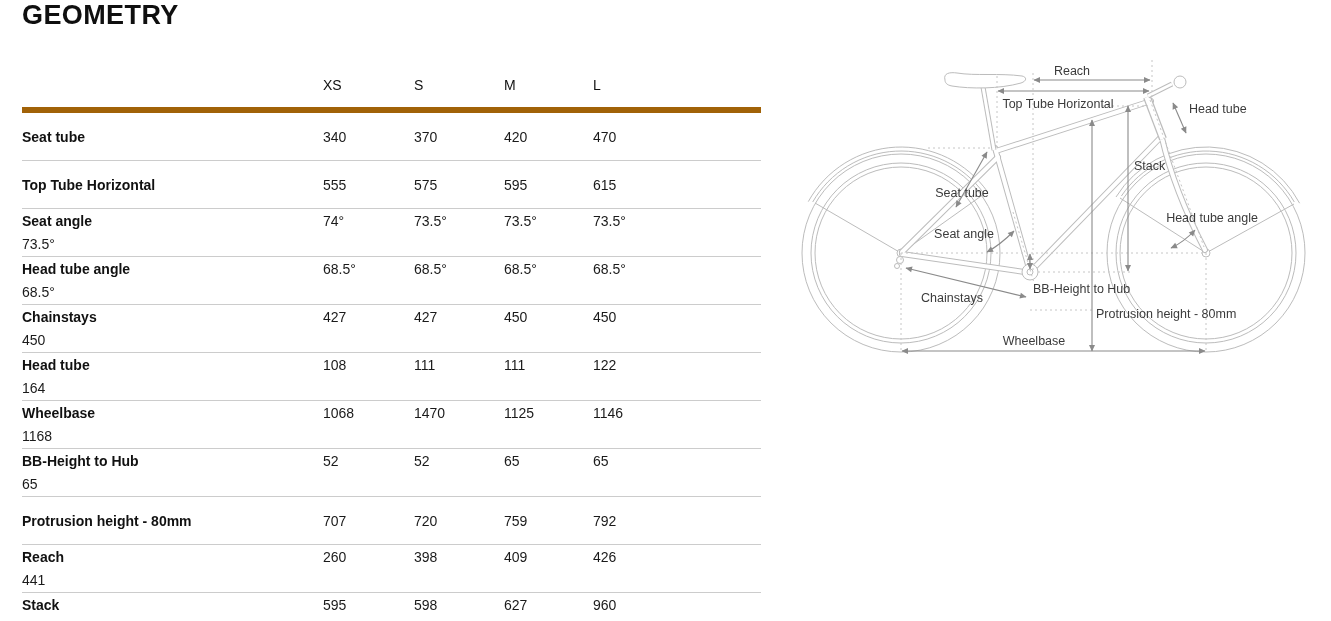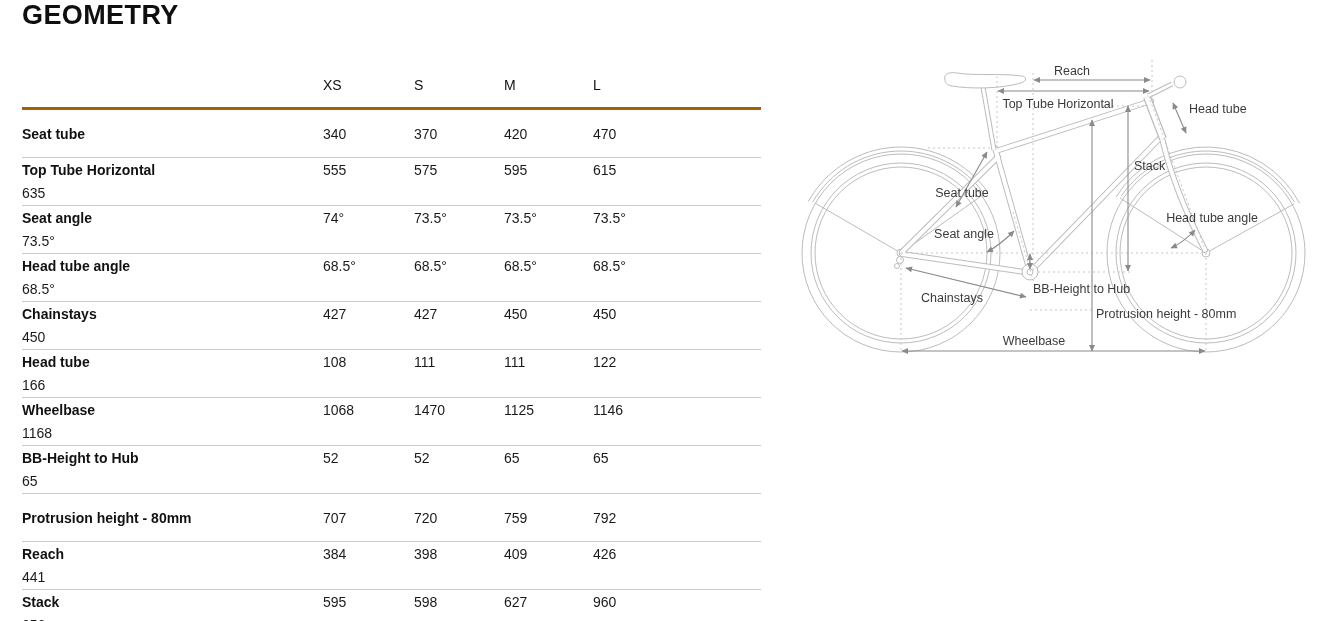--- a/index.html
+++ b/index.html
@@ -9,21 +9,21 @@
   }
   .title {
     position:absolute; left:22px; top:0; line-height:30px;
     font-size:27px; font-weight:bold; letter-spacing:0.4px; color:#0f0f0f;
   }
   .geo-table { position:absolute; left:22px; top:63px; width:739px; }
   .thead, .trow {
     display:grid; grid-template-columns:301px 91px 90px 89px 90px;
     align-items:center;
   }
-  .thead { height:44px; border-bottom:3px solid #a16207; }
+  .thead { height:44px; border-bottom:6px solid #a16207; }
   .trow  { height:47px; border-bottom:1px solid #cccccc; }
   .cell  { font-size:14px; color:#1a1a1a; white-space:nowrap; }
   .cell.head { color:#111; }
   .cell.label { font-weight:bold; color:#111; }
   .diagram { position:absolute; left:800px; top:40px; width:531px; height:330px; }
   .diagram svg text { font-family:"Liberation Sans", sans-serif; font-size:12.5px; fill:#3b3b3b; }
 </style>
 </head>
 <body>
 
@@ -46,21 +46,20 @@
           <div class="cell val">370</div>
           <div class="cell val">420</div>
           <div class="cell val">470</div>
         </div>
         <div class="trow">
           <div class="cell label">Top Tube Horizontal</div>
           <div class="cell val">555</div>
           <div class="cell val">575</div>
           <div class="cell val">595</div>
           <div class="cell val">615</div>
-          <div class="cell val">635</div>
         </div>
         <div class="trow">
           <div class="cell label">Seat angle</div>
           <div class="cell val">74°</div>
           <div class="cell val">73.5°</div>
           <div class="cell val">73.5°</div>
           <div class="cell val">73.5°</div>
           <div class="cell val">73.5°</div>
         </div>
         <div class="trow">
@@ -78,21 +77,21 @@
           <div class="cell val">450</div>
           <div class="cell val">450</div>
           <div class="cell val">450</div>
         </div>
         <div class="trow">
           <div class="cell label">Head tube</div>
           <div class="cell val">108</div>
           <div class="cell val">111</div>
           <div class="cell val">111</div>
           <div class="cell val">122</div>
-          <div class="cell val">166</div>
+          <div class="cell val">164</div>
         </div>
         <div class="trow">
           <div class="cell label">Wheelbase</div>
           <div class="cell val">1068</div>
           <div class="cell val">1470</div>
           <div class="cell val">1125</div>
           <div class="cell val">1146</div>
           <div class="cell val">1168</div>
         </div>
         <div class="trow">
@@ -105,21 +104,21 @@
         </div>
         <div class="trow">
           <div class="cell label">Protrusion height - 80mm</div>
           <div class="cell val">707</div>
           <div class="cell val">720</div>
           <div class="cell val">759</div>
           <div class="cell val">792</div>
         </div>
         <div class="trow">
           <div class="cell label">Reach</div>
-          <div class="cell val">384</div>
+          <div class="cell val">260</div>
           <div class="cell val">398</div>
           <div class="cell val">409</div>
           <div class="cell val">426</div>
           <div class="cell val">441</div>
         </div>
         <div class="trow">
           <div class="cell label">Stack</div>
           <div class="cell val">595</div>
           <div class="cell val">598</div>
           <div class="cell val">627</div>

